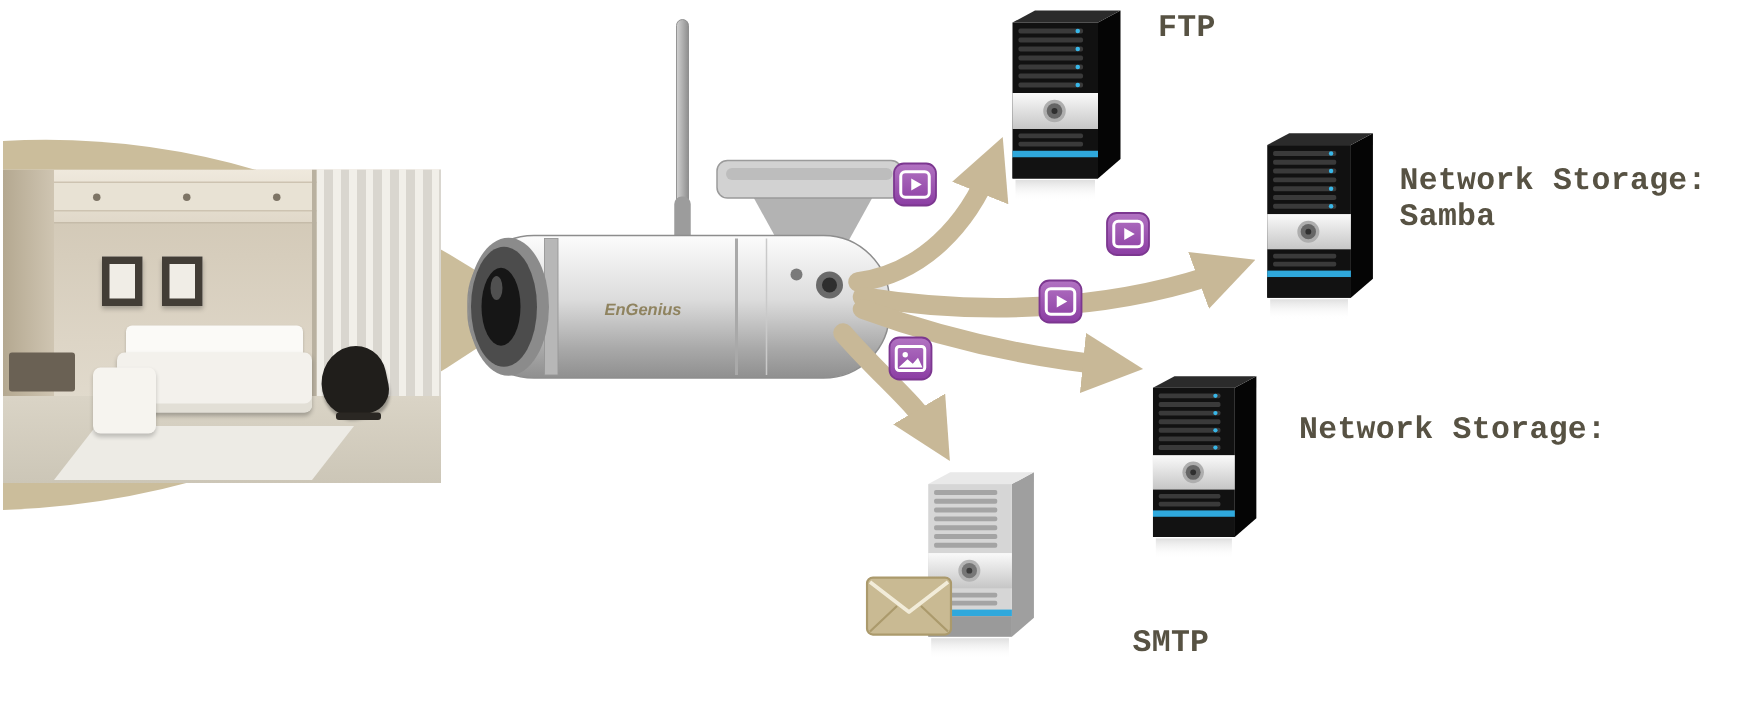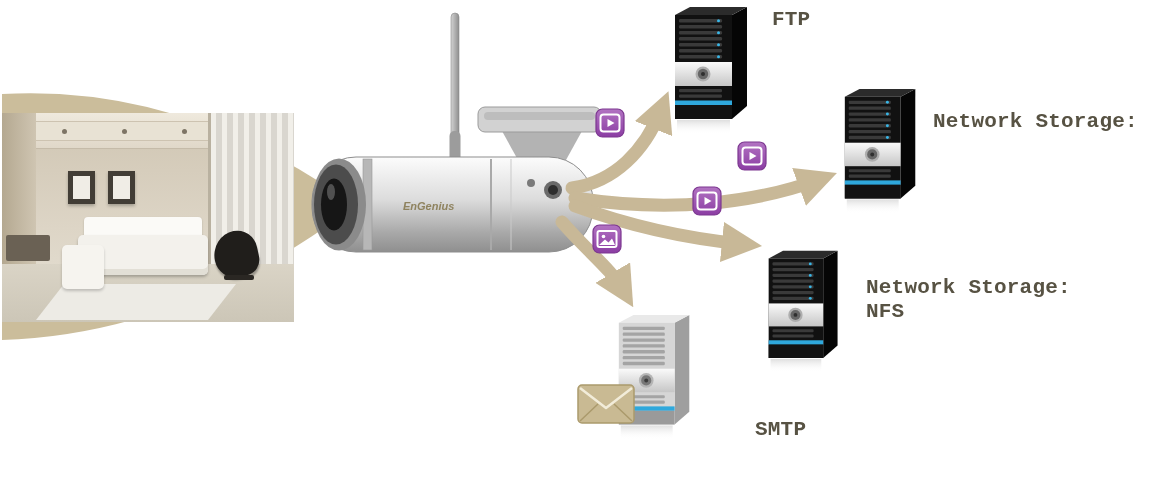--- a/index.html
+++ b/index.html
@@ -261,22 +261,22 @@
   <div class="server" style="left:610px;top:310px">
     <svg width="93" height="137" viewBox="0 0 95 140">
         <use href="#srv-light"></use>
       </svg>
   </div>
 
   <div class="node-label" style="left:772px;top:8px">FTP</div>
 
   <div class="node-label" style="left:933px;top:110px">
     <div>Network Storage:</div>
+    <div>Samba</div>
   </div>
 
   <div class="node-label" style="left:866px;top:276px">
     <div>Network Storage:</div>
-    <div>NFS</div>
   </div>
 
   <div class="node-label" style="left:755px;top:418px">SMTP</div>
 
 </div>
 
 </body></html>

